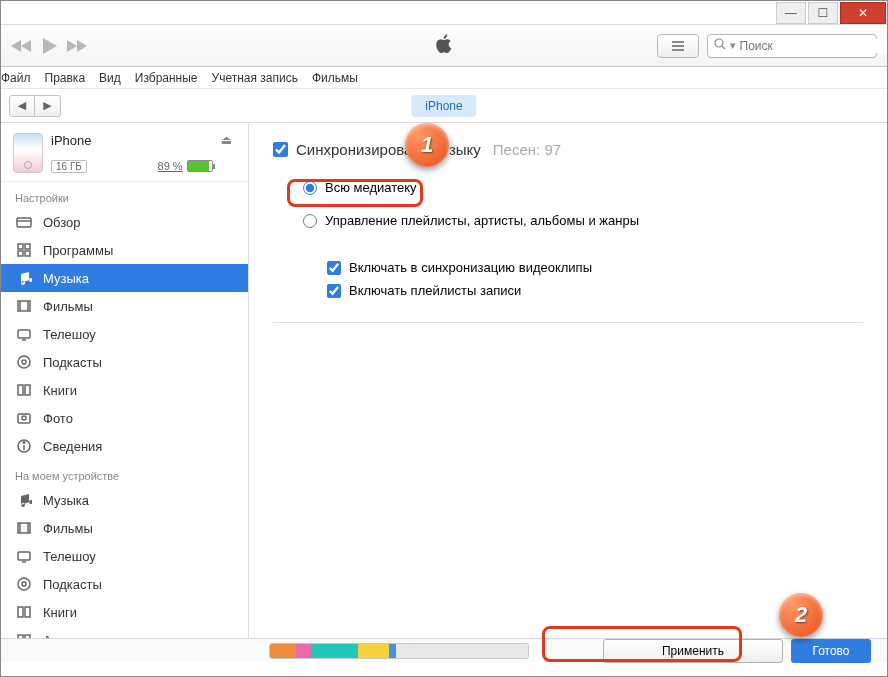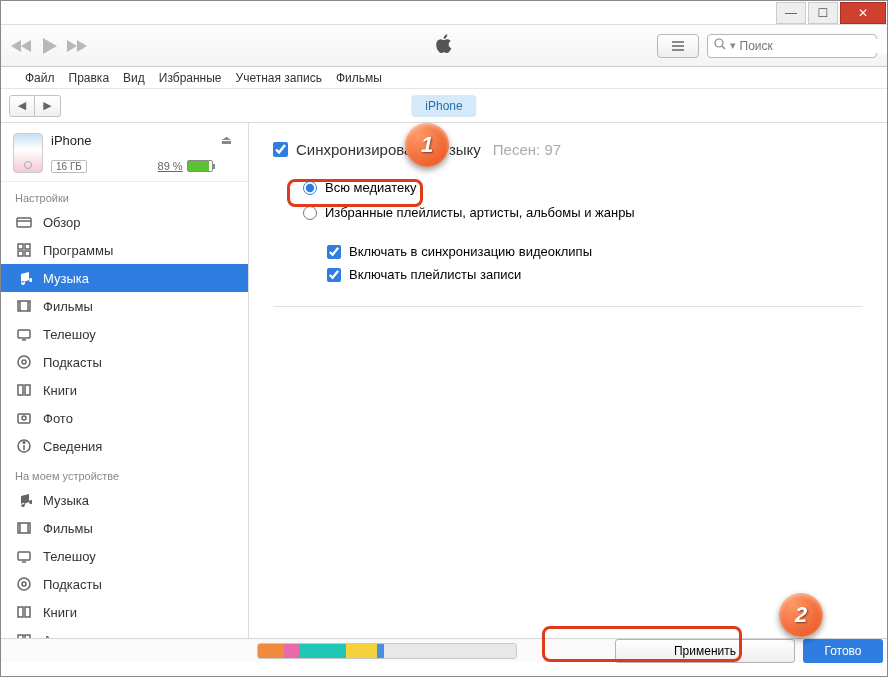--- a/index.html
+++ b/index.html
@@ -15,21 +15,21 @@
   .play-controls { display: flex; gap: 6px; align-items: center; }
   .pc-btn svg { display: block; }
   .apple-logo { position: absolute; left: 50%; transform: translateX(-50%); }
   .right-controls { margin-left: auto; display: flex; gap: 8px; align-items: center; }
   .list-btn { width: 42px; height: 24px; border: 1px solid #b7b7b7; border-radius: 4px; background: linear-gradient(#fff,#eee); display:flex; align-items:center; justify-content:center; }
   .search { width: 170px; height: 24px; border: 1px solid #b7b7b7; border-radius: 4px; background: #fff; display:flex; align-items:center; padding: 0 6px; gap:4px; }
   .search input { border:none; outline:none; font-size:12px; flex:1; color:#888; }
   .search-icon { color:#888; font-size:12px; }
 
   
-  .menubar { height: 22px; background: #fff; border-bottom: 1px solid #e5e5e5; display:flex; align-items:center; padding: 0 24px; gap: 14px; font-size: 12px; color:#333; }
+  .menubar { height: 22px; background: #fff; border-bottom: 1px solid #e5e5e5; display:flex; align-items:center; padding: 0 0; gap: 14px; font-size: 12px; color:#333; }
   .menu-item { cursor: default; }
 
   
   .tabrow { height: 34px; border-bottom: 1px solid #dcdcdc; display:flex; align-items:center; padding: 0 8px; position:relative; }
   .navback { display:flex; gap:0; }
   .nav-btn { width:26px; height:22px; border:1px solid #c2c2c2; background:linear-gradient(#fff,#f0f0f0); display:flex; align-items:center; justify-content:center; font-size:11px; color:#666;}
   .nav-btn:first-child{ border-radius:3px 0 0 3px; }
   .nav-btn:last-child{ border-radius:0 3px 3px 0; border-left:none;}
   .device-tab { position:absolute; left:50%; transform:translateX(-50%); background:#d6e9f8; color:#2a6db3; font-size:12px; padding:4px 14px; border-radius:4px; }
 
@@ -57,29 +57,29 @@
   .nav-list li.selected { background:#2f7de1; color:#fff; }
   .nav-list li.selected svg { stroke:#fff; fill:#fff; }
   .nav-icon { width:18px; height:18px; display:flex; align-items:center; justify-content:center; }
   .nav-icon svg { width:16px; height:16px; stroke:#666; fill:none; stroke-width:1.5;}
   .nav-icon.fill svg{ fill:#666; stroke:none;}
 
   
   .sync-row { display:flex; align-items:center; gap:8px; font-size:15px; color:#333; }
   .sync-row input[type=checkbox]{ width:15px; height:15px; accent-color:#2f7de1; }
   .song-count { color:#aaa; font-size:15px; margin-left:4px;}
-  .option-group { margin: 22px 0 0 30px; display:flex; flex-direction:column; gap:10px; font-size:13px;}
+  .option-group { margin: 22px 0 0 30px; display:flex; flex-direction:column; gap:18px; font-size:13px;}
   .radio-row, .check-row { display:flex; align-items:center; gap:8px;}
   .radio-row input, .check-row input { accent-color:#2f7de1; width:14px; height:14px;}
   .sub-checks { margin: 14px 0 0 24px; display:flex; flex-direction:column; gap:8px;}
 
   .divider-line { border:none; border-top:1px solid #e0e0e0; margin-top:24px;}
 
   
-  .bottombar { height:24px; border-top:1px solid #d5d5d5; display:flex; align-items:center; padding: 0 4px; background:#fafafa; }
+  .bottombar { height:24px; border-top:1px solid #d5d5d5; display:flex; align-items:center; padding: 0 16px; background:#fafafa; }
   .capacity-bar { flex:0 0 260px; height:16px; border:1px solid #c7c7c7; border-radius:3px; overflow:hidden; display:flex; margin-left: 252px;}
   .seg { height:100%; }
   .seg.orange{background:#f08a3c;}
   .seg.pink{background:#e86aa6;}
   .seg.teal{background:#1fc7b6;}
   .seg.yellow{background:#f5d23b;}
   .seg.blue{background:#4a90e2;}
   .seg.gray{background:#e8e8e8;}
   .apply-btn { margin-left:auto; width:180px; height:24px; border:1px solid #b3b3b3; background:linear-gradient(#fff,#eee); border-radius:3px; font-size:12px;}
   .done-btn { width:80px; height:24px; border:none; background:#2f7de1; color:#fff; border-radius:3px; font-size:12px; margin-left:8px;}
@@ -327,21 +327,21 @@
       <span class="song-count"><span>Песен:</span> <span>97</span></span>
     </div>
 
     <div class="option-group">
       <label class="radio-row">
         <input type="radio" name="syncmode" checked="" style="">
         <span>Всю медиатеку</span>
       </label>
       <label class="radio-row">
         <input type="radio" name="syncmode" style="">
-        <span>Избранные плейлисты, артисты, альбомы и жанры</span>
+        <span>Управление плейлисты, артисты, альбомы и жанры</span>
       </label>
       <div class="sub-checks">
         <label class="check-row">
           <input type="checkbox" checked="" style="">
           <span>Включать в синхронизацию видеоклипы</span>
         </label>
         <label class="check-row">
           <input type="checkbox" checked="" style="">
           <span>Включать плейлисты записи</span>
         </label>

